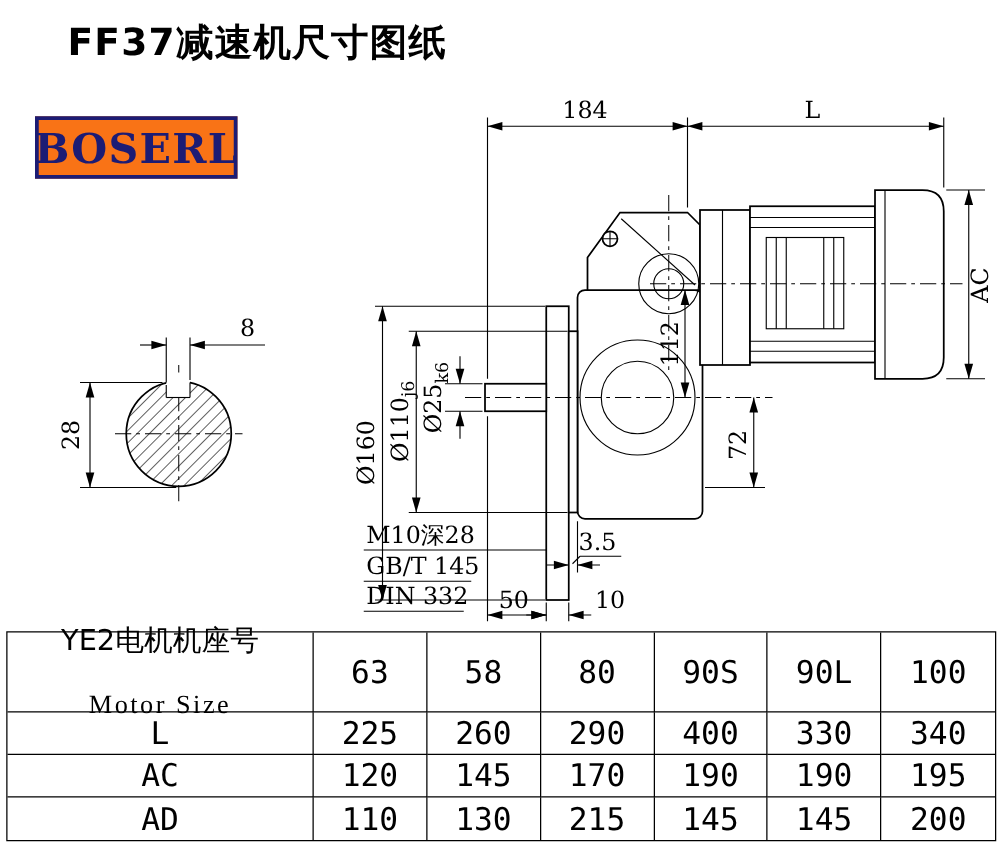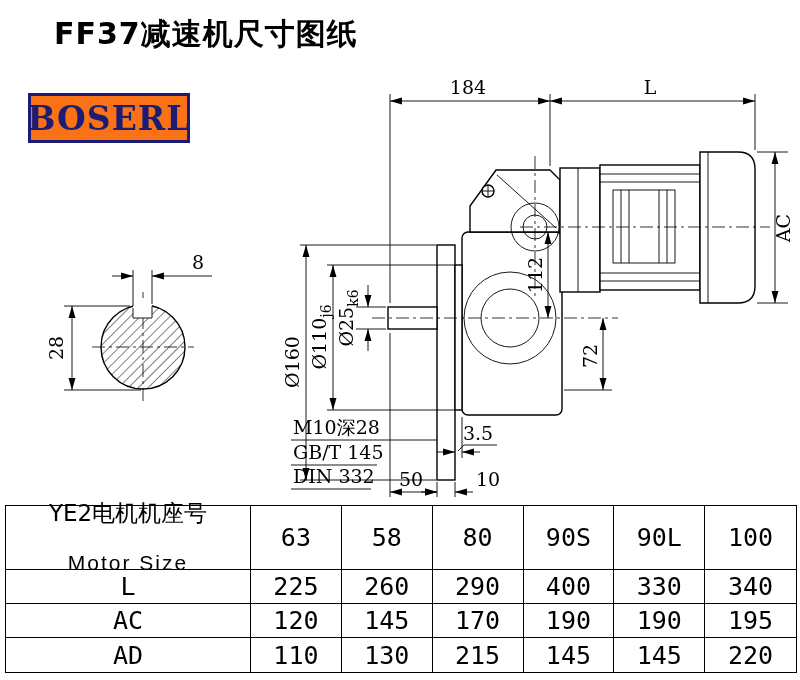--- a/index.html
+++ b/index.html
@@ -20,21 +20,21 @@
         display:grid;grid-template-columns:245px repeat(6,1fr);
         grid-template-rows:64px 34px 34px 34px;
         border:1px solid #000;box-sizing:content-box;background:#fff;}
   .spec-table>div{border-right:1px solid #000;border-bottom:1px solid #000;
         display:flex;align-items:center;justify-content:center;
         font-family:"DejaVu Sans Mono",monospace;font-size:25px;}
   .spec-table>div:nth-child(7n){border-right:none;}
   .spec-table>div:nth-child(n+22){border-bottom:none;}
   .head-cell{flex-direction:column;line-height:1.15;}
   .head-cn{font-family:"DejaVu Sans",sans-serif;font-size:23px;}
-  .head-en{font-family:Liberation Sans, sans-serif;font-size:21px;letter-spacing:2px;margin-top:24px;}
+  .head-en{font-family:Liberation Serif, serif;font-size:21px;letter-spacing:2px;margin-top:24px;}
 </style>
 </head>
 <body>
 
 <div class="page">
 
   <div class="title">FF37减速机尺寸图纸</div>
 
   <svg width="800" height="445" viewBox="0 0 800 445" style="position:absolute;left:0;top:60px;">
     <defs>
@@ -208,16 +208,16 @@
     <div>190</div>
     <div>190</div>
     <div>195</div>
 
     <div>AD</div>
     <div>110</div>
     <div>130</div>
     <div>215</div>
     <div>145</div>
     <div>145</div>
-    <div>220</div>
+    <div>200</div>
   </div>
 
 </div>
 
 </body></html>

